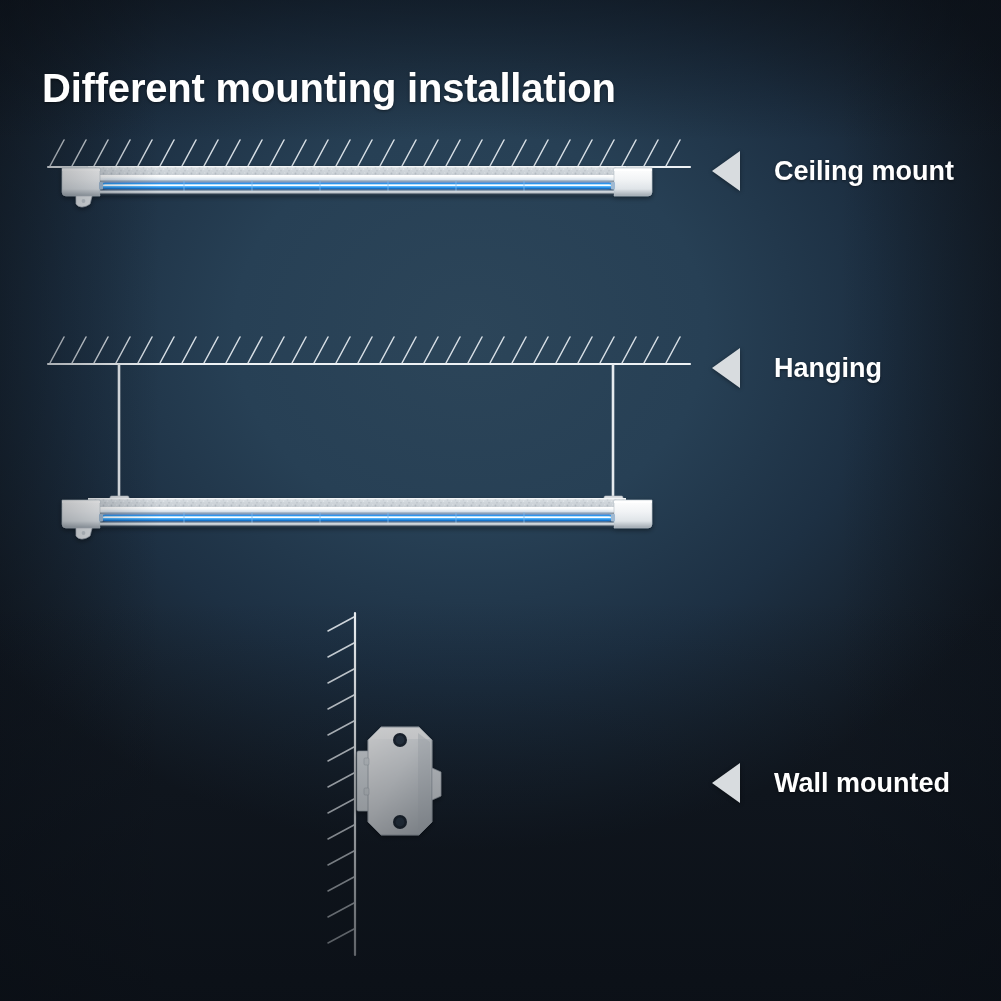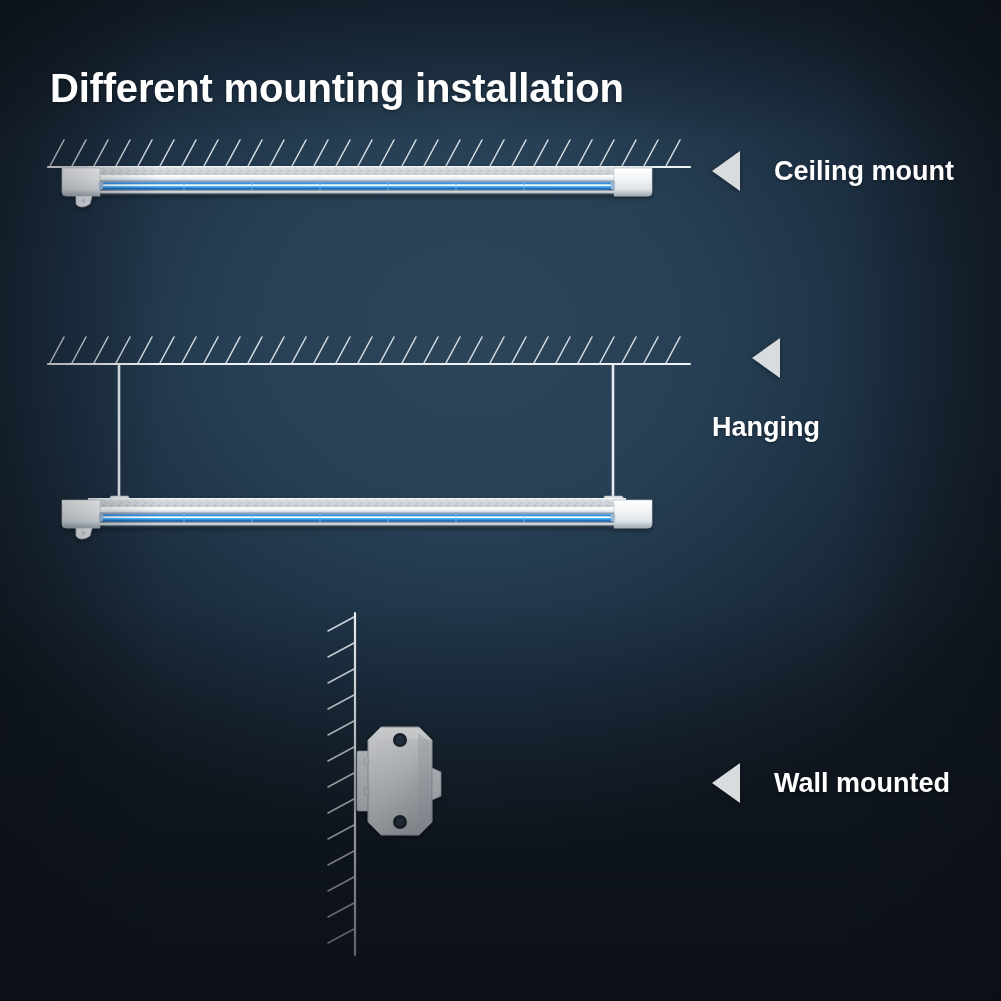--- a/index.html
+++ b/index.html
@@ -16,21 +16,21 @@
   #stage::after{
     content:"";position:absolute;inset:0;pointer-events:none;
     background:
       linear-gradient(to bottom, rgba(10,15,22,.55) 0%, rgba(10,15,22,0) 14%, rgba(10,15,22,0) 60%, rgba(9,13,19,.70) 100%),
       linear-gradient(to right, rgba(10,15,22,.42) 0%, rgba(10,15,22,0) 16%, rgba(10,15,22,0) 84%, rgba(10,15,22,.45) 100%);
   }
   .layer{position:absolute;left:0;top:0;width:1001px;height:1001px;}
   svg.layer{overflow:visible;}
 
   .title{
-    position:absolute;left:50px;top:66px;
+    position:absolute;left:42px;top:66px;
     font-size:40px;font-weight:700;color:#ffffff;
     letter-spacing:-0.2px;white-space:nowrap;
     text-shadow:0 1px 3px rgba(0,0,0,.45);
     z-index:6;
     text-align:center;
   }
 
   .callout{
     position:absolute;display:flex;align-items:center;gap:34px;z-index:6;
   }
@@ -39,21 +39,21 @@
     border-top:20px solid transparent;
     border-bottom:20px solid transparent;
     border-right:28px solid #d8dcdf;
     filter:drop-shadow(0 1px 2px rgba(0,0,0,.4));
   }
   .callout-label{
     font-size:27px;font-weight:700;color:#ffffff;white-space:nowrap;
     text-shadow:0 1px 3px rgba(0,0,0,.45);
   }
   #callout-ceiling{left:712px;top:151px;}
-  #callout-hanging{left:712px;top:338px;flex-direction:column;}
+  #callout-hanging{left:712px;top:348px;}
   #callout-wall{left:712px;top:763px;}
 </style>
 </head>
 <body>
 
 <div id="stage">
 
   <div class="title">Different mounting installation</div>
 
   <svg class="layer" width="1001" height="1001" viewBox="0 0 1001 1001">

